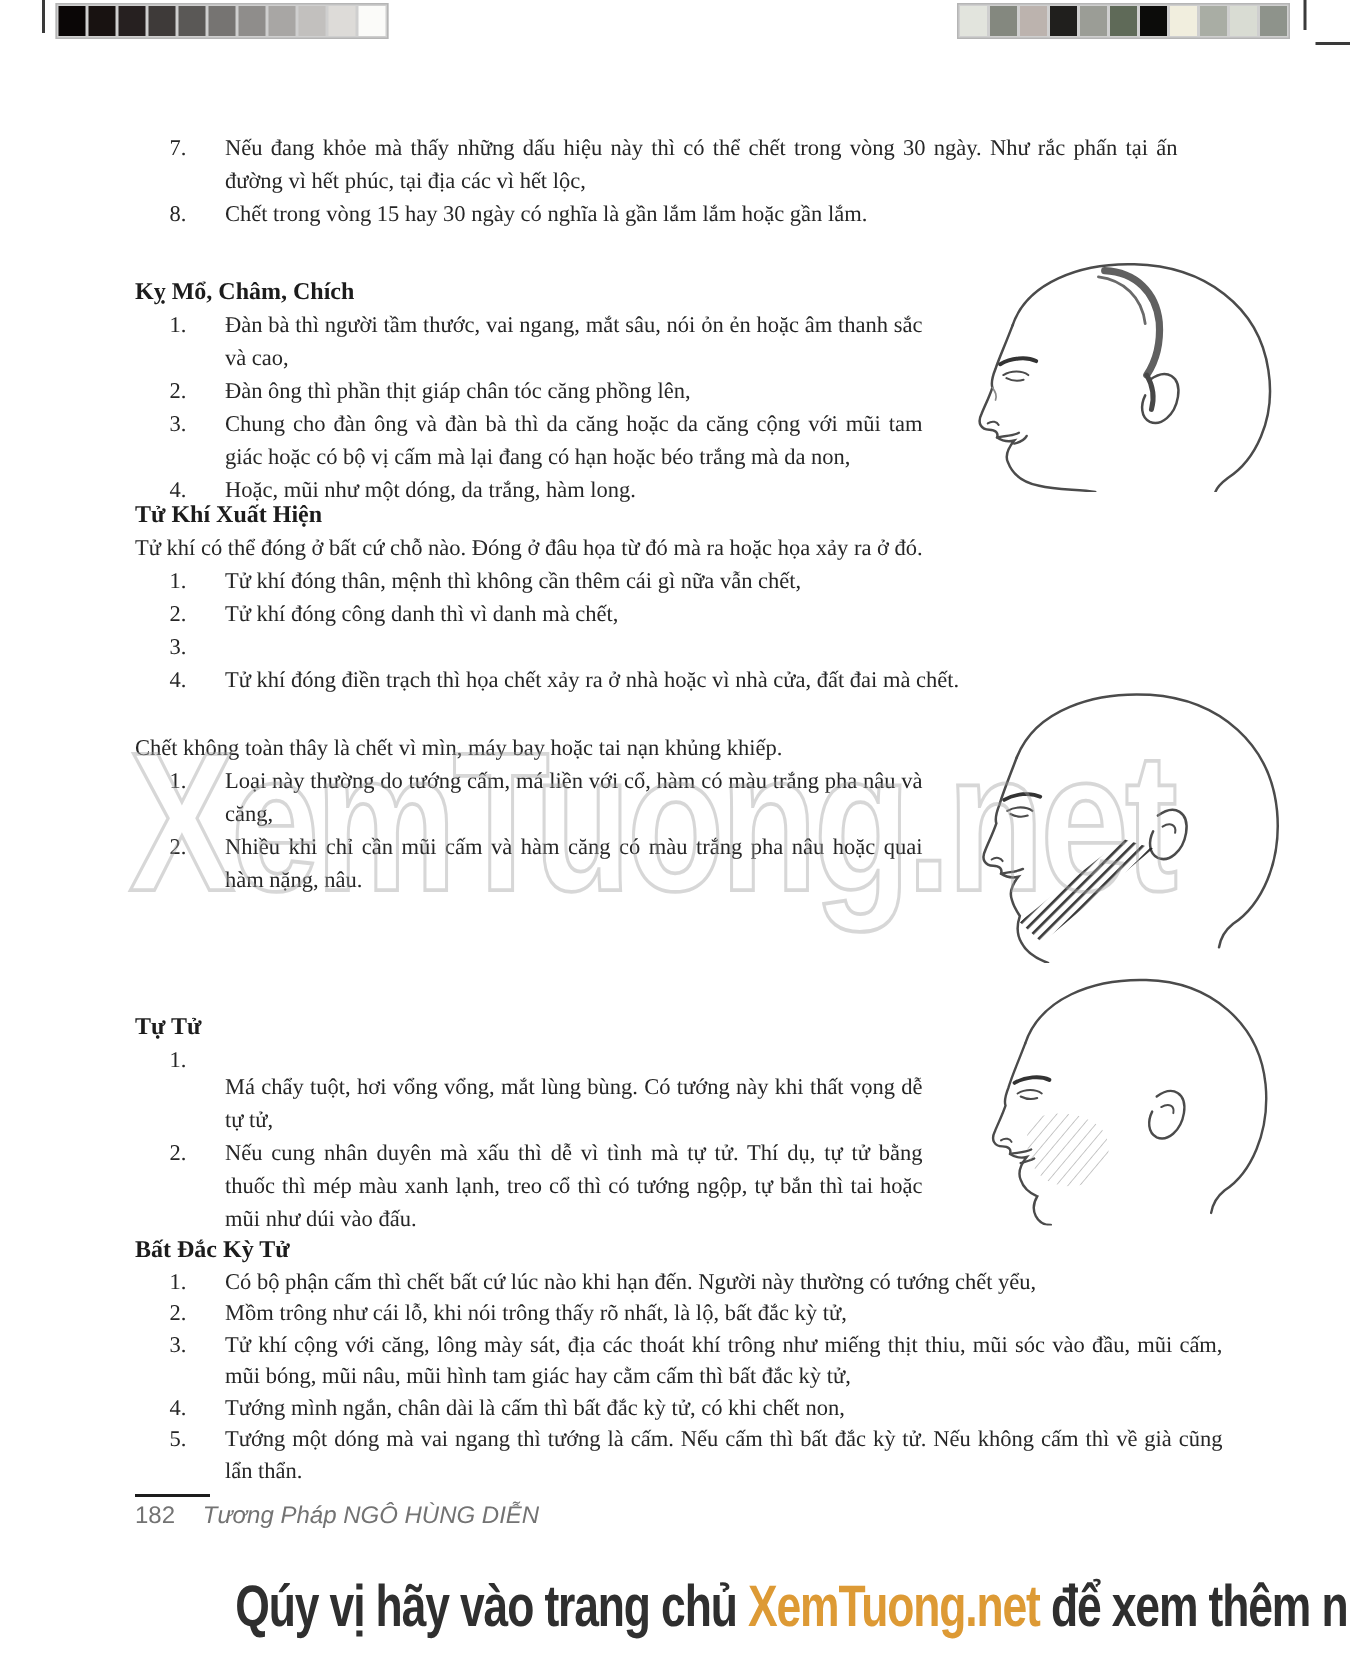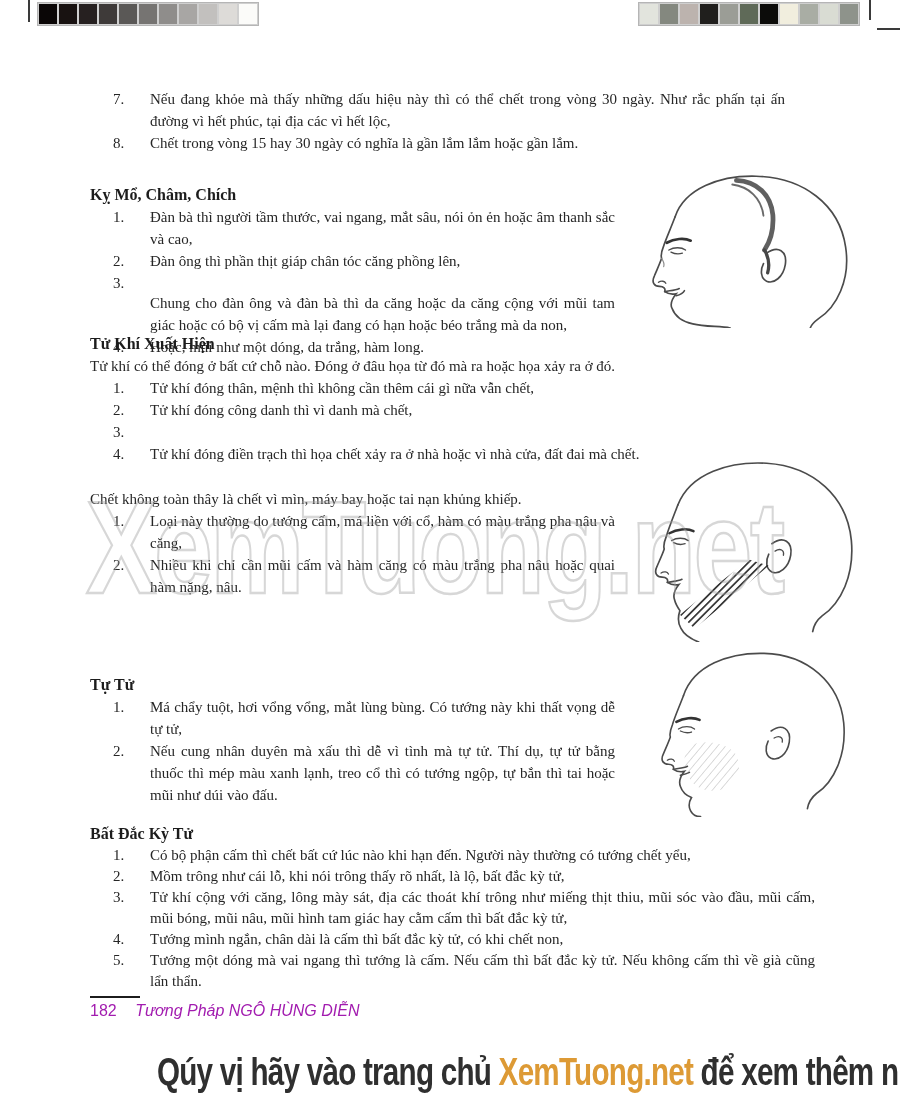--- a/index.html
+++ b/index.html
@@ -21,21 +21,21 @@
   .tight .item{line-height:21px;}
   
   .watermark{position:absolute;left:86px;top:472px;z-index:6;pointer-events:none;
     font-family:"Liberation Sans","DejaVu Sans",sans-serif;font-weight:bold;font-size:132px;
     white-space:nowrap;letter-spacing:-3px;color:transparent;
     -webkit-text-stroke:2.5px rgba(160,160,160,0.42);
     transform:scaleX(0.80);transform-origin:left center;}
   
   .footer-rule{position:absolute;left:90px;top:996px;width:50px;height:2px;background:#1c1c1c;}
   .footer{position:absolute;left:90px;top:1002px;font-size:16px;
-    font-family:"Liberation Sans","DejaVu Sans",sans-serif;color:#a21caf;}
+    font-family:"Liberation Sans","DejaVu Sans",sans-serif;color:#737373;}
   .footer .pnum{margin-right:14px;}
   .footer .btitle{font-style:italic;}
   
   .banner{position:absolute;left:0;top:1050px;width:900px;text-align:center;}
   .banner .banner-text{display:inline-block;white-space:nowrap;
     font-family:"Liberation Sans","DejaVu Sans",sans-serif;font-size:39px;font-weight:bold;
     letter-spacing:-1px;color:#2f2f2f;transform:scaleX(0.76);transform-origin:center;}
   svg{position:absolute;z-index:1;}
   .txtblock{z-index:3;}
 </style>
@@ -145,21 +145,21 @@
       <div class="item">
           <span class="num">1.</span>
           <span class="txt" style="width:465px;">Đàn bà thì người tầm thước, vai ngang, mắt sâu, nói ỏn ẻn hoặc âm thanh sắc và cao,</span>
         </div>
       <div class="item">
           <span class="num">2.</span>
           <span class="txt" style="width:465px;">Đàn ông thì phần thịt giáp chân tóc căng phồng lên,</span>
         </div>
       <div class="item">
           <span class="num">3.</span>
-          <span class="txt" style="width:465px;margin-top:20px;">Chung cho đàn ông và đàn bà thì da căng hoặc da căng cộng với mũi tam giác hoặc có bộ vị cấm mà lại đang có hạn hoặc béo trắng mà da non,</span>
+          <span class="txt" style="width:465px;">Chung cho đàn ông và đàn bà thì da căng hoặc da căng cộng với mũi tam giác hoặc có bộ vị cấm mà lại đang có hạn hoặc béo trắng mà da non,</span>
         </div>
       <div class="item">
           <span class="num">4.</span>
           <span class="txt" style="width:465px;">Hoặc, mũi như một dóng, da trắng, hàm long.</span>
         </div>
     </div>
   </div>
 
   <div class="abs txtblock" style="left:90px;top:333px;width:730px;">
     <h3>Tử Khí Xuất Hiện</h3>
@@ -195,21 +195,21 @@
           <span class="txt" style="width:465px;">Nhiều khi chỉ cần mũi cấm và hàm căng có màu trắng pha nâu hoặc quai hàm nặng, nâu.</span>
         </div>
     </div>
   </div>
 
   <div class="abs txtblock" style="left:90px;top:674px;width:545px;">
     <h3>Tự Tử</h3>
     <div class="list" style="margin-left:23px;">
       <div class="item">
           <span class="num">1.</span>
-          <span class="txt" style="width:465px;">Má chẩy tuột, hơi vổng vổng, mắt lùng bùng. Có tướng này khi thất vọng dễ tự tử,</span>
+          <span class="txt" style="width:465px;margin-top:18px;">Má chẩy tuột, hơi vổng vổng, mắt lùng bùng. Có tướng này khi thất vọng dễ tự tử,</span>
         </div>
       <div class="item">
           <span class="num">2.</span>
           <span class="txt" style="width:465px;">Nếu cung nhân duyên mà xấu thì dễ vì tình mà tự tử. Thí dụ, tự tử bằng thuốc thì mép màu xanh lạnh, treo cổ  thì có tướng ngộp, tự bắn thì tai hoặc mũi như dúi vào đấu.</span>
         </div>
     </div>
   </div>
 
   <div class="abs txtblock" style="left:90px;top:823px;width:725px;">
     <h3>Bất Đắc Kỳ Tử</h3>

